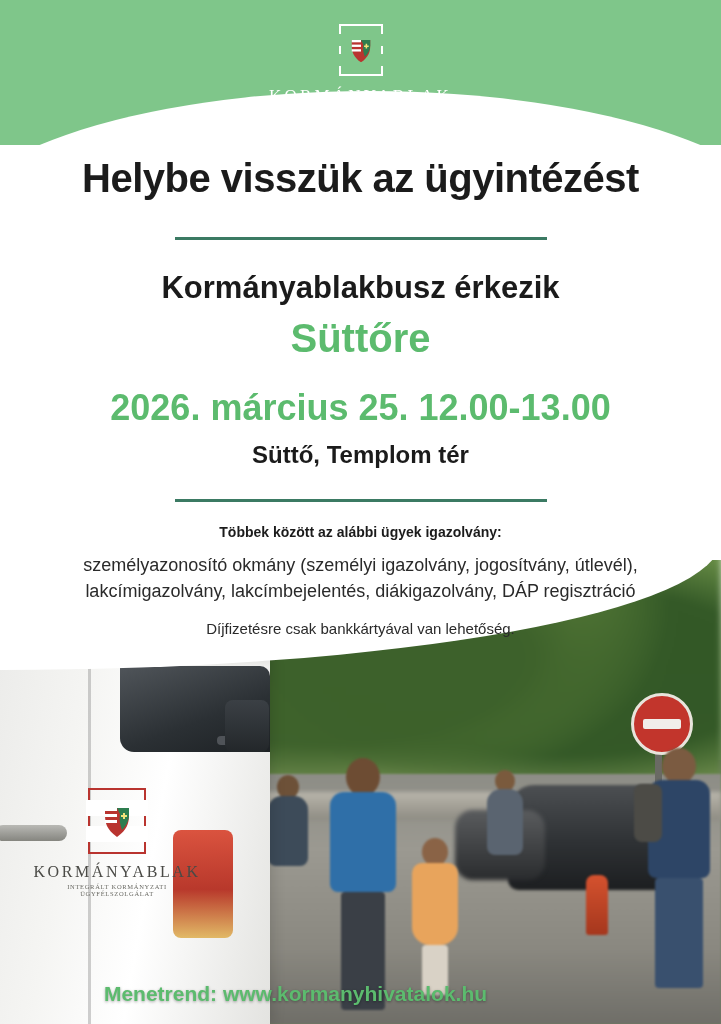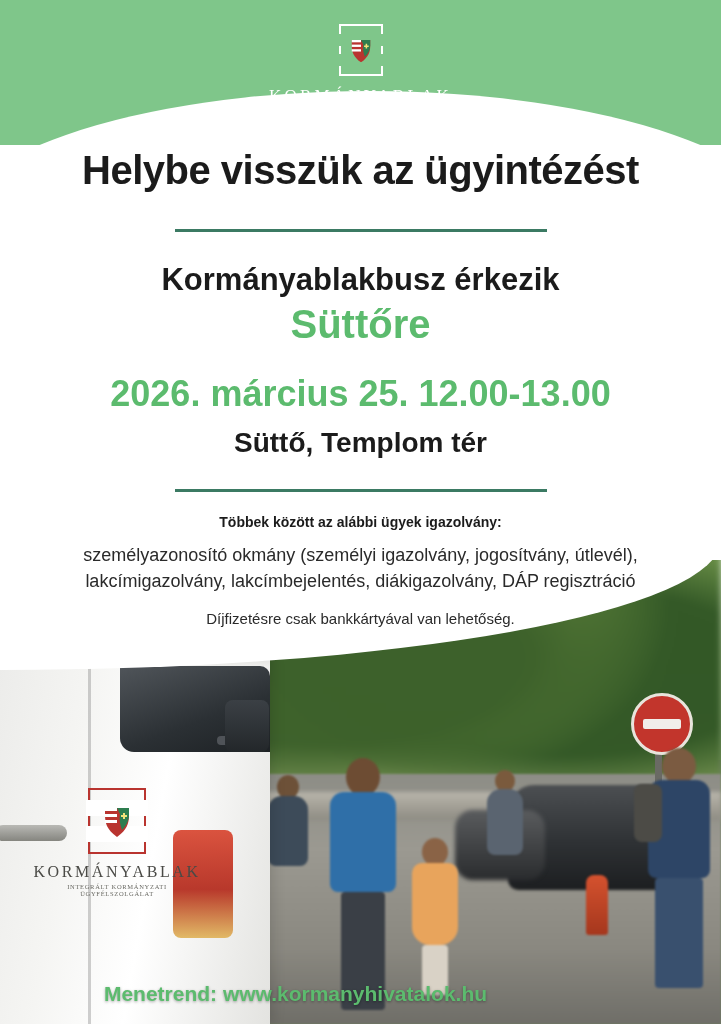--- a/index.html
+++ b/index.html
@@ -282,56 +282,56 @@
     position: absolute;
     left: 0; top: 140px; width: 721px;
     text-align: center;
     z-index: 3;
   }
   .title {
     font-size: 40px;
     font-weight: bold;
     color: #1b1b1b;
     letter-spacing: -0.5px;
-    margin: 8px;
+    margin: 16px;
     padding: 0 14px;
   }
   .rule {
     width: 372px;
     height: 3px;
     background: #3b7a63;
     margin: 36px auto 0;
   }
   .rule2 {
     width: 372px;
     height: 3px;
     background: #3b7a63;
     margin: 30px auto 0;
   }
   .subtitle {
-    margin: 30px 0 4px;
+    margin: 30px 0 10px;
     font-size: 31px;
     font-weight: bold;
     color: #1b1b1b;
   }
   .place {
     margin: 2px 8px 0;
     font-size: 40px;
     font-weight: bold;
     color: #5cbb6e;
   }
   .date {
     margin: 26px 0 0;
     font-size: 36px;
     font-weight: bold;
     color: #5cbb6e;
   }
   .address {
     margin: 12px 0 0;
-    font-size: 28px;
+    font-size: 24px;
     font-weight: bold;
     color: #1b1b1b;
   }
   .services-title {
     margin: 22px 0 0;
     font-size: 14px;
     font-weight: bold;
     color: #1b1b1b;
   }
   .services-body {

